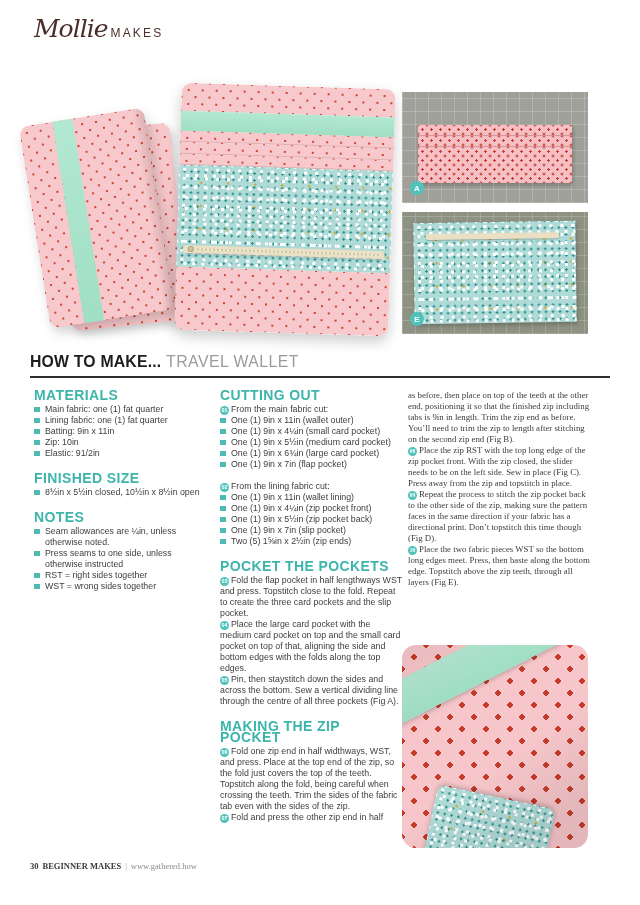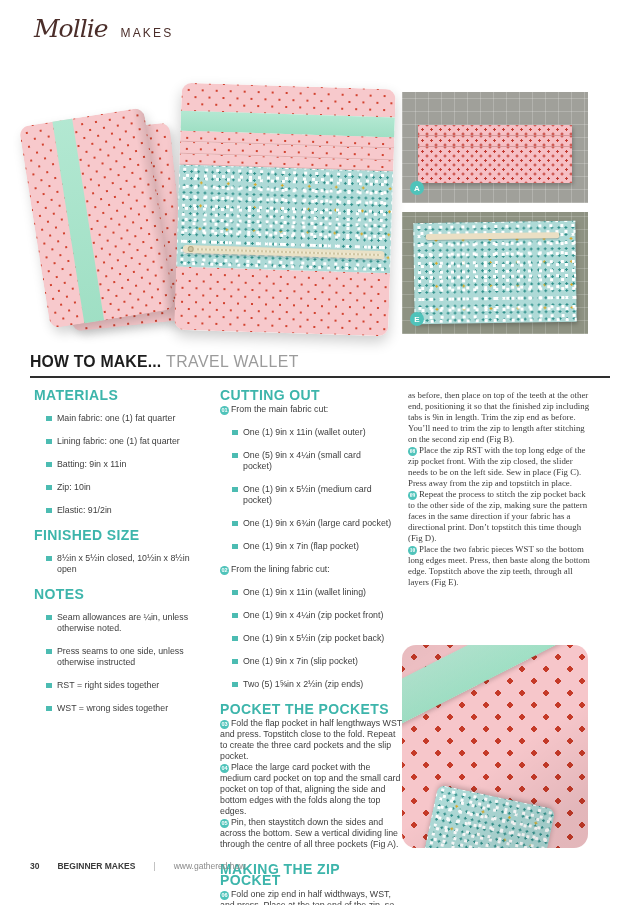--- a/index.html
+++ b/index.html
@@ -3,21 +3,21 @@
 <meta charset="utf-8">
 <style>
   html,body{margin:0;padding:0;background:#ffffff;}
   body{width:640px;height:905px;overflow:hidden;position:relative;
        font-family:"Liberation Sans",sans-serif;color:#3d3d3d;}
   .page{position:absolute;inset:0;background:#fff;}
 
   
   .logo{position:absolute;left:34px;top:14px;display:flex;align-items:baseline;color:#4b2e2a;}
   .logo-script{font-family:"DejaVu Serif",serif;font-style:italic;font-weight:normal;font-size:25px;letter-spacing:-1px;}
-  .logo-suffix{font-family:"Liberation Sans",sans-serif;font-size:12px;letter-spacing:2.2px;margin-left:13px;font-weight:400;}
+  .logo-suffix{font-family:"Liberation Sans",sans-serif;font-size:12px;letter-spacing:2.2px;margin-left:3px;font-weight:400;}
 
   
   .pink-dots{background-color:#f7c9cc;
     background-image:radial-gradient(#d2422f 1.3px,transparent 1.5px),radial-gradient(#d2422f 1.3px,transparent 1.5px);
     background-size:14px 14px,14px 14px;background-position:0 0,7px 7px;}
   .pink-dots-small{background-color:#f6bfc4;
     background-image:radial-gradient(#c23a30 1px,transparent 1.2px),radial-gradient(#c23a30 1px,transparent 1.2px);
     background-size:9px 9px,9px 9px;background-position:0 0,4.5px 4.5px;}
   .pink-dots-big{background-color:#f6c6ca;
     background-image:radial-gradient(#c53a28 2.6px,transparent 2.9px),radial-gradient(#c53a28 2.6px,transparent 2.9px);
@@ -86,40 +86,40 @@
   .rule{margin-top:4px;height:2px;background:#2e2e2e;}
 
   
   .col{position:absolute;top:390px;font-size:8.8px;line-height:11px;}
   .col-1{left:34px;width:172px;}
   .col-2{left:220px;width:184px;}
   .col-3{left:408px;width:182px;font-family:Liberation Serif, serif;}
   .sec-title{color:#3db5ab;font-weight:bold;font-size:14px;letter-spacing:.4px;margin:0 0 3px 0;}
   .sec-gap{margin-top:14px;}
   ul.blist{list-style:none;margin:0;padding:0;}
-  ul.blist li{position:relative;padding-left:11px;margin:12px;}
+  ul.blist li{position:relative;padding-left:11px;margin:0;}
   .sq{position:absolute;left:0;top:2.6px;width:5.6px;height:5.6px;background:#4cbcb2;}
   p.step{margin:0;}
   p.step-gap{margin-top:11px;}
   .stepnum{display:inline-flex;width:9px;height:9px;border-radius:50%;background:#4fc3ba;color:#fff;
     font-size:5.5px;font-weight:bold;align-items:center;justify-content:center;vertical-align:0px;margin-right:2px;}
   p.cont{margin:0;}
 
   
   .fabric-closeup{position:absolute;left:402px;top:645px;width:186px;height:203px;border-radius:14px;
     overflow:hidden;}
   .fc-mint{position:absolute;left:-60px;top:8px;width:230px;height:40px;transform:rotate(-27deg);
     box-shadow:0 2px 4px rgba(0,0,0,.18);}
   .fc-floral{position:absolute;left:26px;bottom:-34px;width:120px;height:86px;transform:rotate(12deg);
     border-radius:8px;box-shadow:0 -2px 5px rgba(0,0,0,.2);}
   .fc-shade{position:absolute;inset:0;
     background:linear-gradient(145deg,rgba(0,0,0,.06),transparent 30%,transparent 55%,rgba(0,0,0,.08) 85%);}
 
   
-  .footer{position:absolute;left:30px;top:861px;font-size:8.5px;display:flex;align-items:baseline;gap:18px;}
+  .footer{position:absolute;left:30px;top:861px;font-size:8.5px;display:flex;align-items:baseline;gap:4px;font-family:Liberation Serif, serif;}
   .f-num,.f-title{font-weight:bold;color:#3a3a3a;}
   .f-sep{color:#aaaaaa;}
   .f-url{color:#8a8a8a;}
 </style>
 </head>
 <body>
 
 <div class="page">
 
   <div class="logo">
@@ -196,21 +196,21 @@
       <li><span class="sq"></span><span>RST = right sides together</span></li>
       <li><span class="sq"></span><span>WST = wrong sides together</span></li>
     </ul>
   </div>
 
   <div class="col col-2">
     <h3 class="sec-title">CUTTING OUT</h3>
     <p class="step"><span class="stepnum">01</span><span>From the main fabric cut:</span></p>
     <ul class="blist">
       <li><span class="sq"></span><span>One (1) 9in x 11in (wallet outer)</span></li>
-      <li><span class="sq"></span><span>One (5) 9in x 4¼in (small card pocket)</span></li>
+      <li><span class="sq"></span><span>One (1) 9in x 4¼in (small card pocket)</span></li>
       <li><span class="sq"></span><span>One (1) 9in x 5½in (medium card pocket)</span></li>
       <li><span class="sq"></span><span>One (1) 9in x 6¾in (large card pocket)</span></li>
       <li><span class="sq"></span><span>One (1) 9in x 7in (flap pocket)</span></li>
     </ul>
     <p class="step step-gap"><span class="stepnum">02</span><span>From the lining fabric cut:</span></p>
     <ul class="blist">
       <li><span class="sq"></span><span>One (1) 9in x 11in (wallet lining)</span></li>
       <li><span class="sq"></span><span>One (1) 9in x 4¼in (zip pocket front)</span></li>
       <li><span class="sq"></span><span>One (1) 9in x 5½in (zip pocket back)</span></li>
       <li><span class="sq"></span><span>One (1) 9in x 7in (slip pocket)</span></li>

